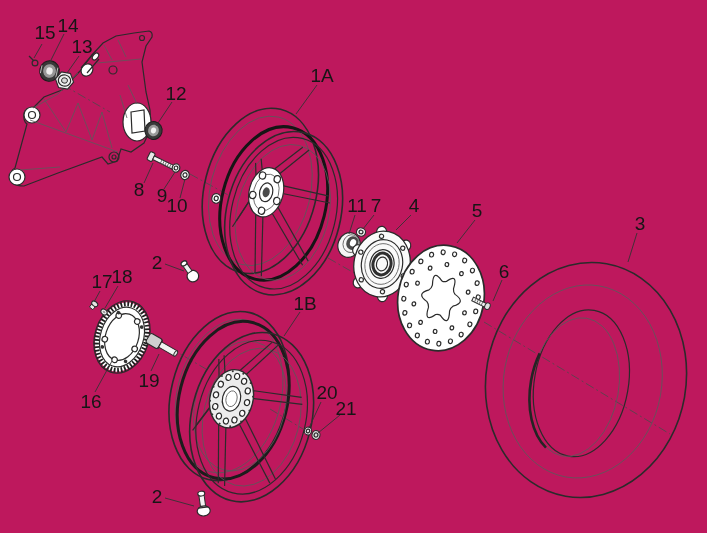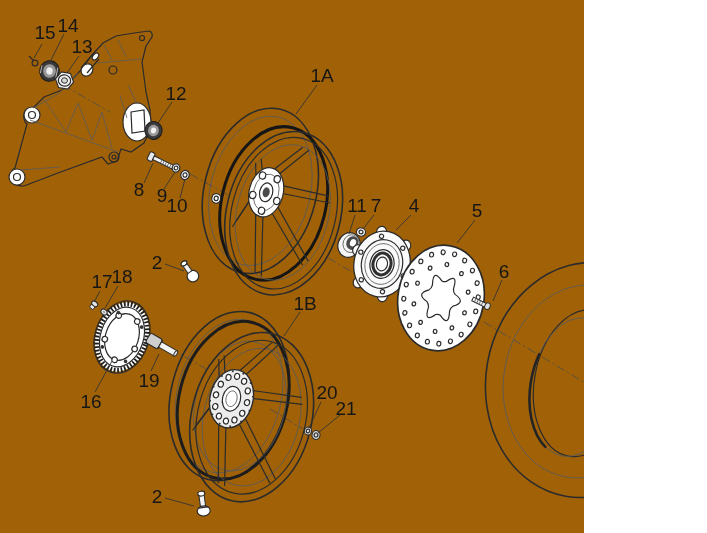--- a/index.html
+++ b/index.html
@@ -1,16 +1,16 @@
 <!DOCTYPE html>
 <html><head>
 <meta charset="utf-8">
 <style>
   html,body{margin:0;padding:0;background:#fff;}
-  #stage{width:584px;height:533px;background:#a16207;position:relative;overflow:hidden;}
+  #stage{width:707px;height:533px;background:#be185d;position:relative;overflow:hidden;}
   svg{display:block;}
   .ln{fill:none;stroke:#2b2b2b;stroke-width:1.2;}
   .ln2{fill:none;stroke:#2b2b2b;stroke-width:1.6;}
   .lt{fill:none;stroke:#5a5a5a;stroke-width:0.8;}
   .lead{fill:none;stroke:#333;stroke-width:0.9;}
   .cl{fill:none;stroke:#4a4a4a;stroke-width:0.8;stroke-dasharray:9 3 2 3;}
   .wfill{fill:#ffffff;stroke:#2b2b2b;stroke-width:1.2;}
   .lbl{font-family:"Liberation Sans", sans-serif;font-size:19px;fill:#161616;text-anchor:middle;}
 </style>
 </head>

